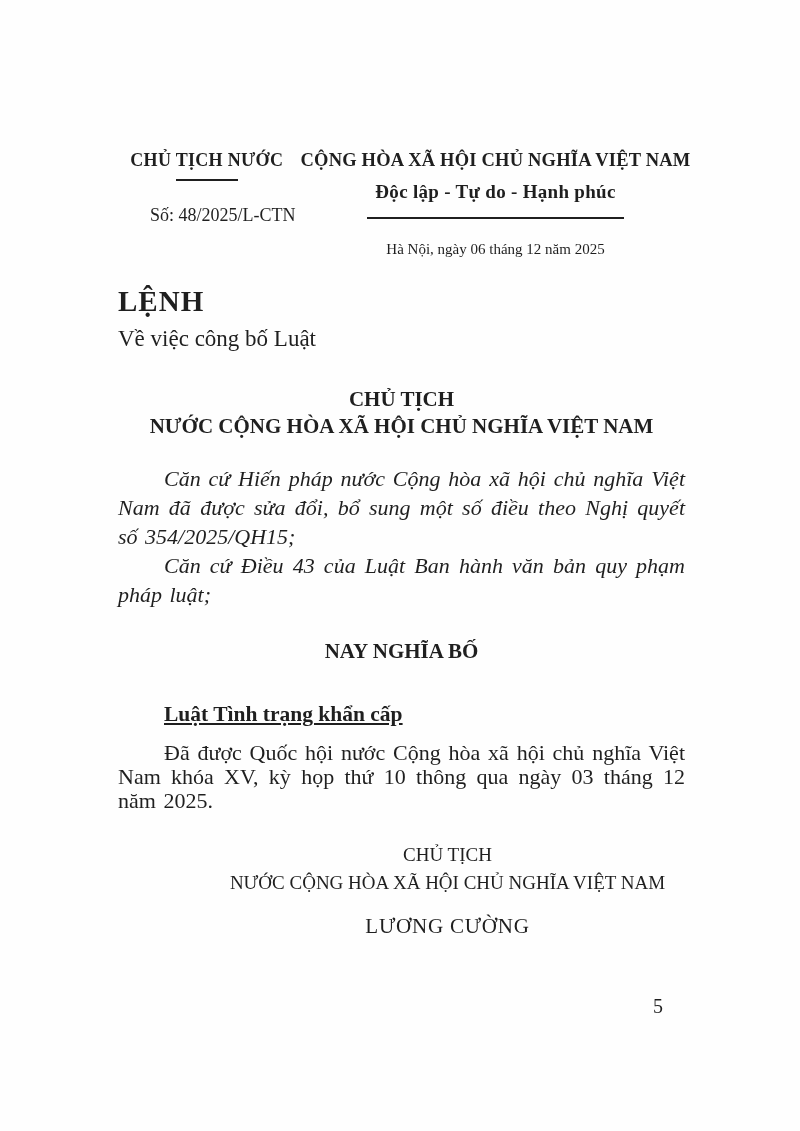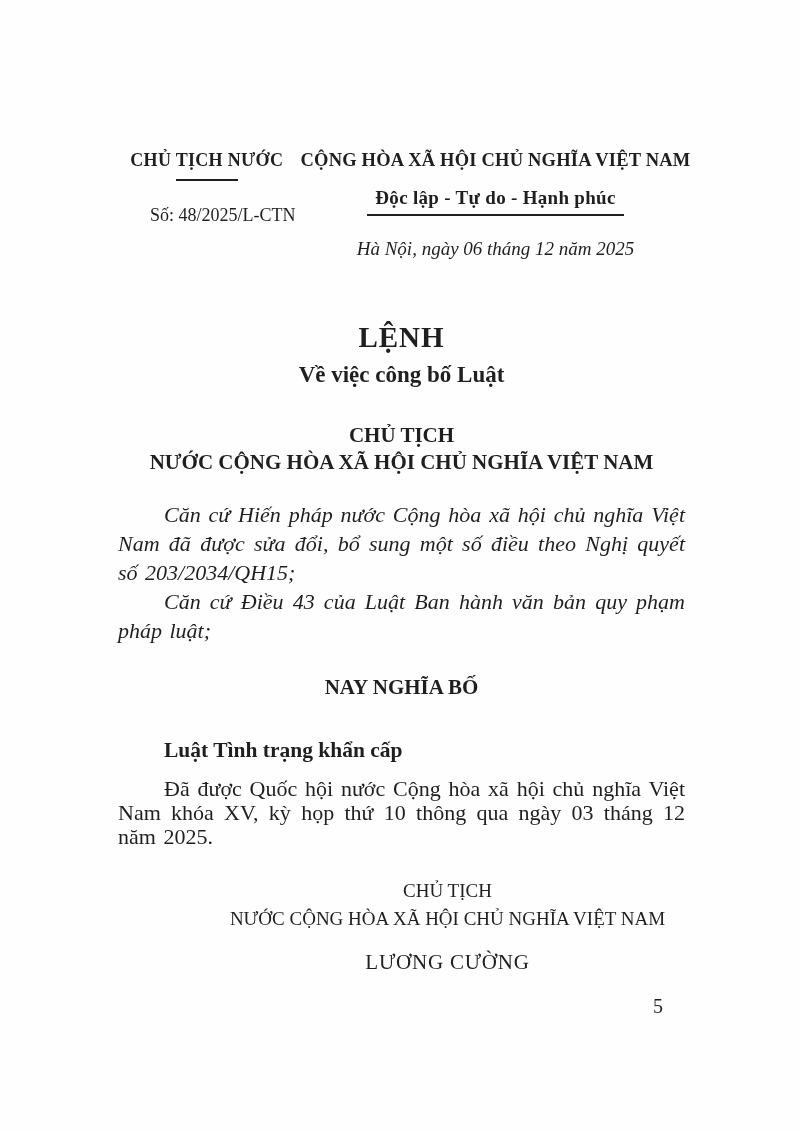--- a/index.html
+++ b/index.html
@@ -57,42 +57,41 @@
     font-size: 18.5px;
     letter-spacing: 0.2px;
     white-space: nowrap;
   }
   .nat2 {
     display: inline-block;
     font-weight: bold;
     font-size: 19px;
     letter-spacing: 0.3px;
     border-bottom: 2px solid #1f1f1f;
-    padding: 0 8px 5px;
-    margin-top: 16px;
+    padding: 0 8px 14px;
+    margin-top: 10px;
     white-space: nowrap;
   }
   .dateline {
-    font-style: italic;
-    font-size: 19px;
+    font-size: 15px;
     margin-top: 22px;
     white-space: nowrap;
   }
   .title-block {
-    text-align: center;
-    margin-top: 60px;
+    text-align: left;
+    margin-top: 26px;
   }
   .title-main {
     font-weight: bold;
     font-size: 29px;
     letter-spacing: 1px;
     line-height: 1.2;
   }
   .title-sub {
-    font-weight: bold;
+    font-weight: normal;
     font-size: 23px;
     margin-top: 7px;
   }
   .authority {
     text-align: center;
     margin-top: 34px;
     font-weight: bold;
     font-size: 21px;
     line-height: 1.3;
   }
@@ -112,20 +111,21 @@
     text-align: center;
     font-weight: bold;
     font-size: 21px;
     margin-top: 30px;
   }
   .law-name {
     font-weight: bold;
     font-size: 21.5px;
     margin-top: 38px;
     text-indent: 46px;
+    text-decoration: underline;
   }
   p.passage {
     font-size: 22px;
     line-height: 24px;
     text-align: justify;
     text-indent: 46px;
     word-spacing: 2px;
     margin: 14px 0 0;
   }
   .signature {
@@ -172,21 +172,21 @@
     <div class="title-main">LỆNH</div>
     <div class="title-sub">Về việc công bố Luật</div>
   </div>
 
   <div class="authority">
     <div>CHỦ TỊCH</div>
     <div>NƯỚC CỘNG HÒA XÃ HỘI CHỦ NGHĨA VIỆT NAM</div>
   </div>
 
   <div class="recitals">
-    <p class="recital">Căn cứ Hiến pháp nước Cộng hòa xã hội chủ nghĩa Việt Nam đã được sửa đổi, bổ sung một số điều theo Nghị quyết số 203/2034/QH15;</p>
+    <p class="recital">Căn cứ Hiến pháp nước Cộng hòa xã hội chủ nghĩa Việt Nam đã được sửa đổi, bổ sung một số điều theo Nghị quyết số 354/2025/QH15;</p>
     <p class="recital">Căn cứ Điều 43 của Luật Ban hành văn bản quy phạm pháp luật;</p>
   </div>
 
   <div class="proclaim">NAY NGHĨA BỐ</div>
 
   <div class="law-name">Luật Tình trạng khẩn cấp</div>
 
   <p class="passage">Đã được Quốc hội nước Cộng hòa xã hội chủ nghĩa Việt Nam khóa XV, kỳ họp thứ 10 thông qua ngày 03 tháng 12 năm 2025.</p>
 
   <div class="signature">

